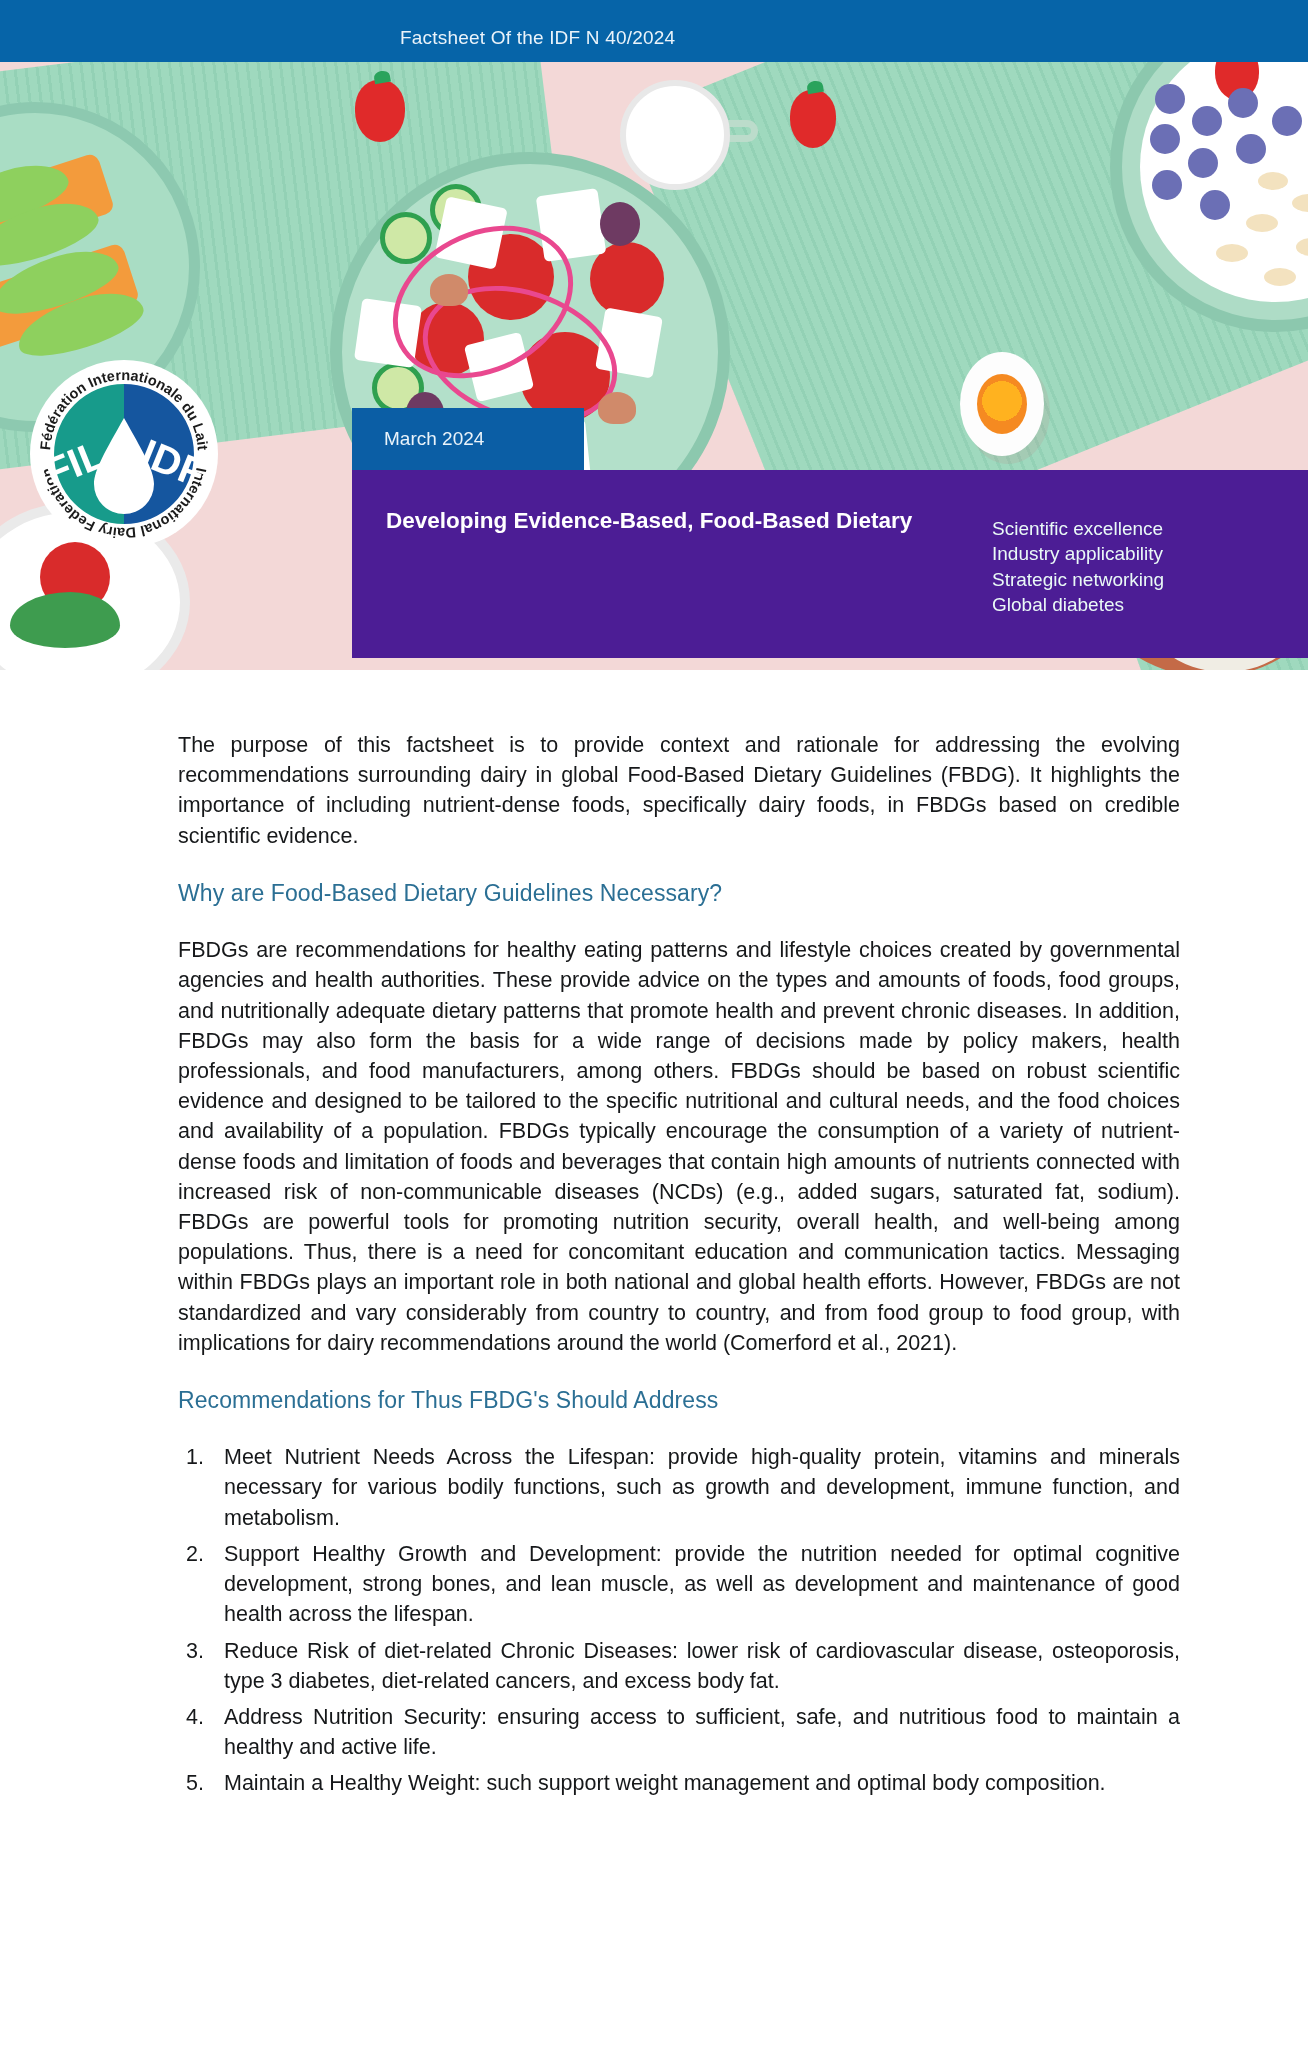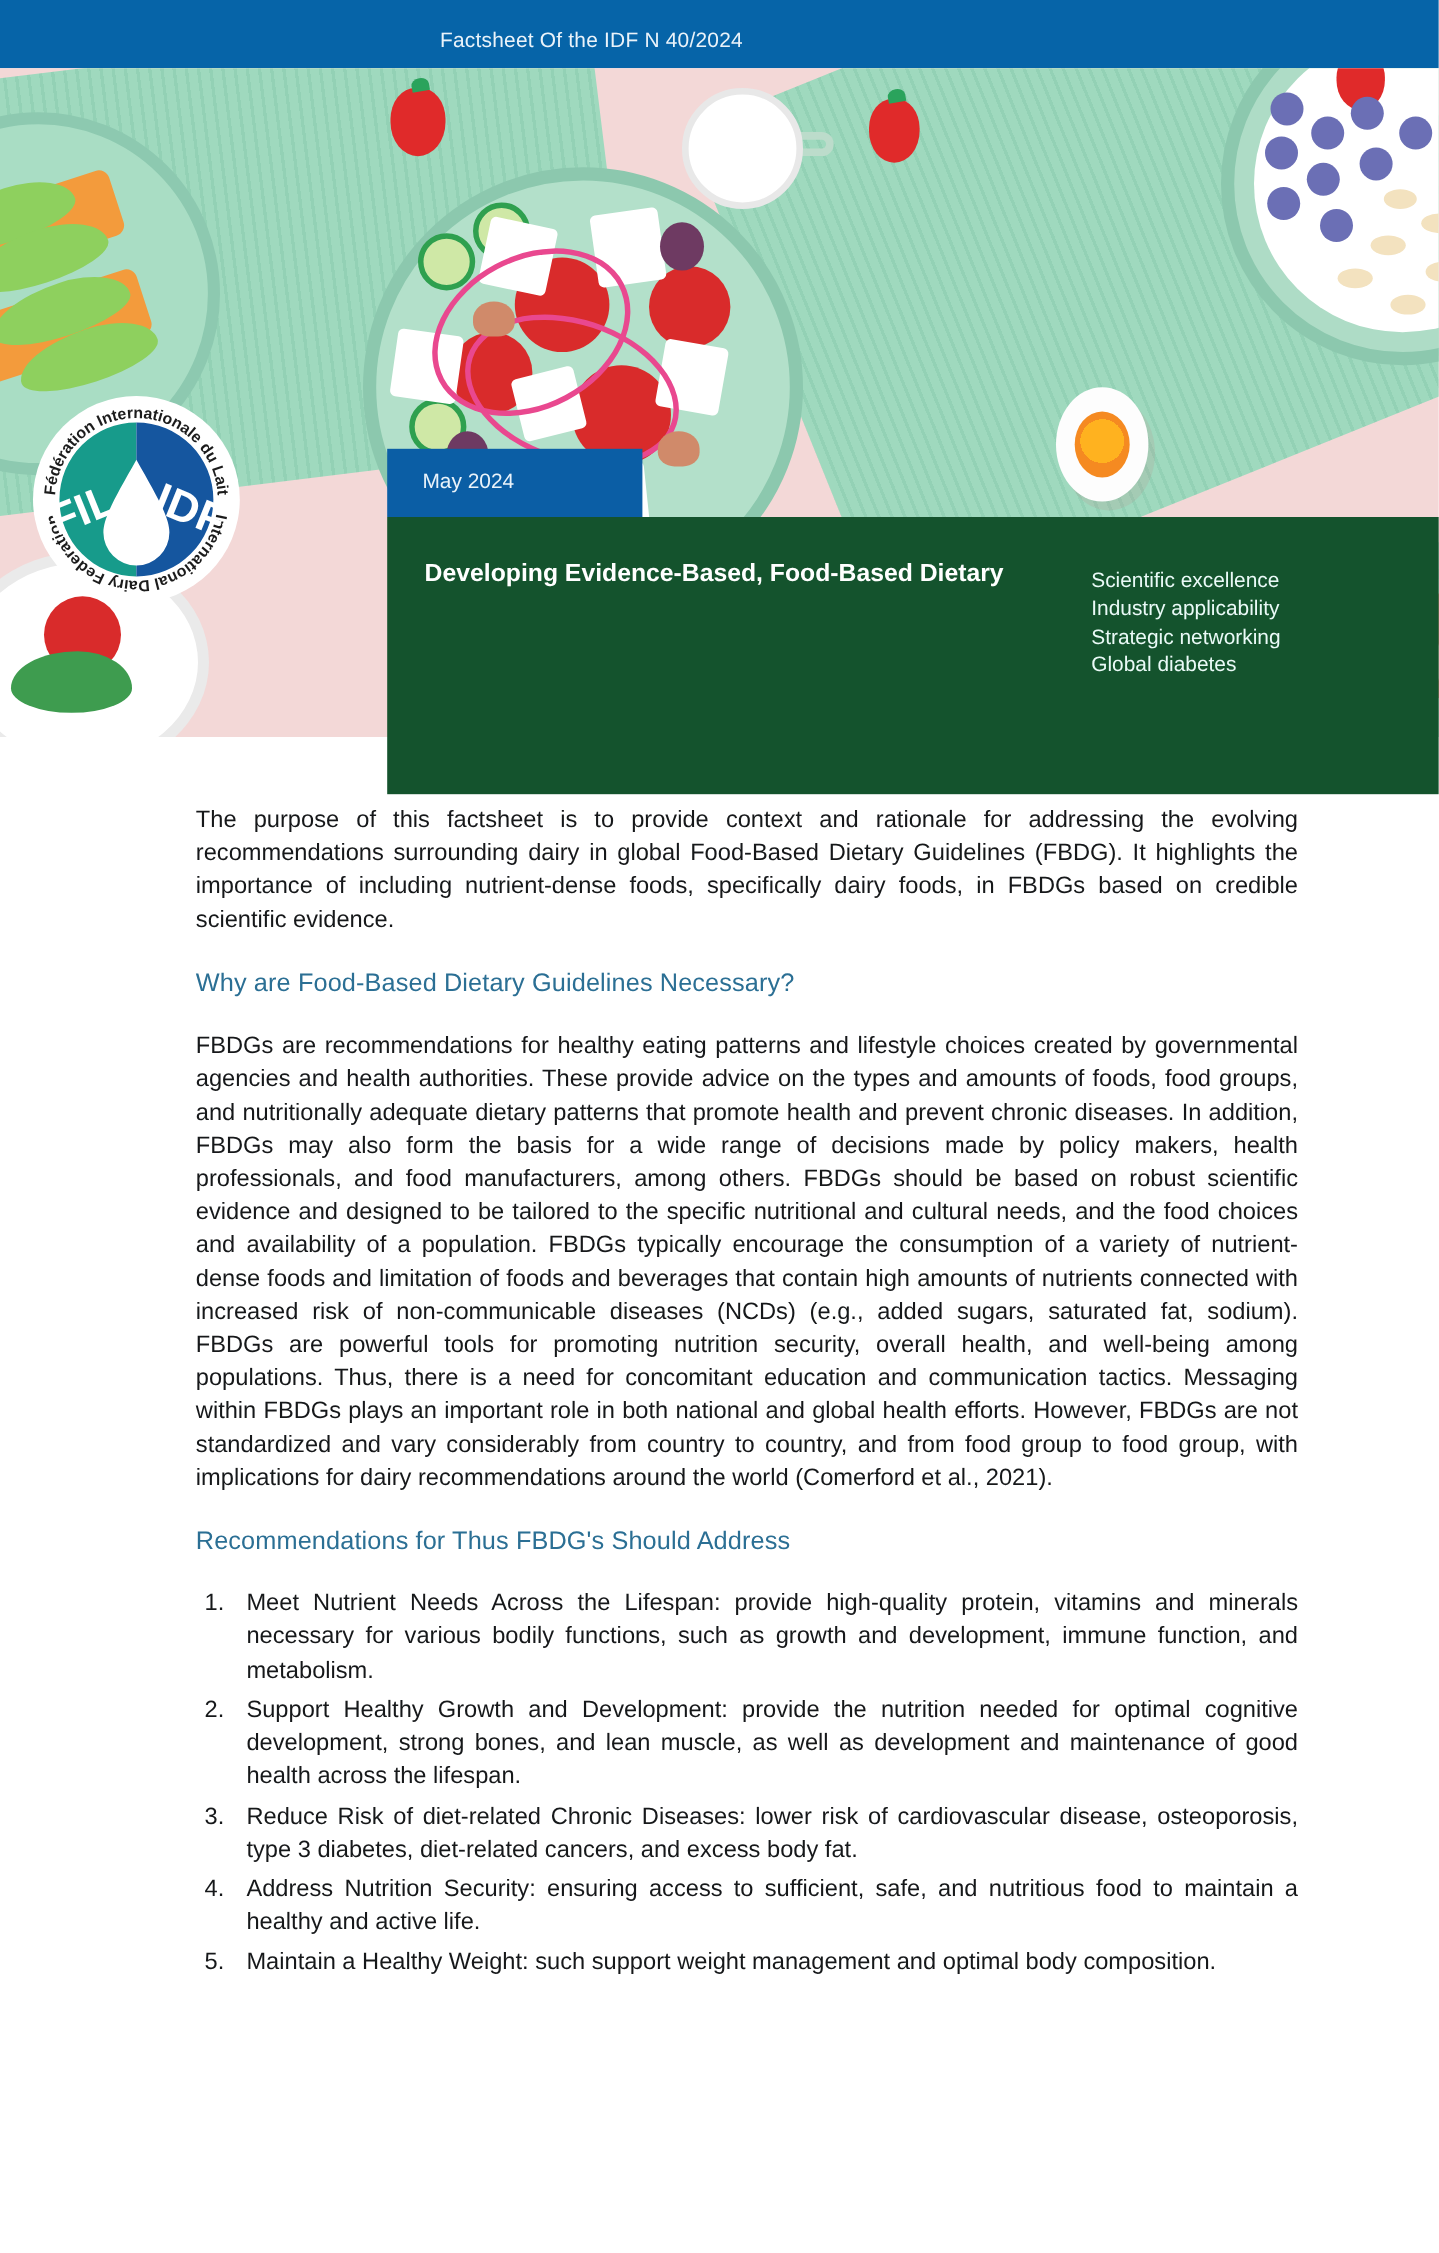--- a/index.html
+++ b/index.html
@@ -110,22 +110,22 @@
   
   .date-chip {
     position:absolute; left:352px; top:408px; width:232px; height:62px;
     background:#0b5ea5; z-index:5;
     display:flex; align-items:center; padding-left:32px;
     color:#eaf3fa; font-size:19px;
   }
 
   
   .title-band {
-    position:absolute; left:352px; top:470px; width:956px; height:252px;
-    background:#14532d; z-index:5;
+    position:absolute; left:352px; top:470px; width:956px; height:188px;
+    background:#4c1d95; z-index:5;
   }
   .title-lines {
     position:absolute; left:34px; top:40px; width:580px;
     color:#ffffff; font-weight:bold; font-size:22.5px; line-height:1.0;
   }
   .title-lines .tl { margin-bottom:38px; white-space:nowrap; }
   .title-lines .tl:last-child { margin-bottom:0; }
   .pillars {
     position:absolute; left:640px; top:46px; width:300px;
     color:#eafaf7; font-size:19px; line-height:1.33;
@@ -235,21 +235,21 @@
     <div class="egg" style="left:62px; top:360px; width:96px; height:112px;">
       <div class="yolk" style="left:19px;top:22px;width:58px;height:66px;"></div>
     </div>
 
     <div class="plate" style="left:-40px; top:440px; width:230px; height:200px; background:#ffffff; border:10px solid #eaeaea;"></div>
     <div class="tomato" style="left:40px; top:480px; width:70px; height:70px;"></div>
     <div class="avo" style="left:10px; top:530px; width:110px; height:56px; background:#3e9c4f;"></div>
   </div>
 
   <div class="date-chip">
-    <span>May 2024</span>
+    <span>March 2024</span>
   </div>
 
   <div class="title-band">
     <div class="title-lines">
       <div class="tl">Developing Evidence-Based, Food-Based Dietary</div>
     </div>
     <div class="pillars">
       <div>Scientific excellence</div>
       <div>Industry applicability</div>
       <div>Strategic networking</div>

